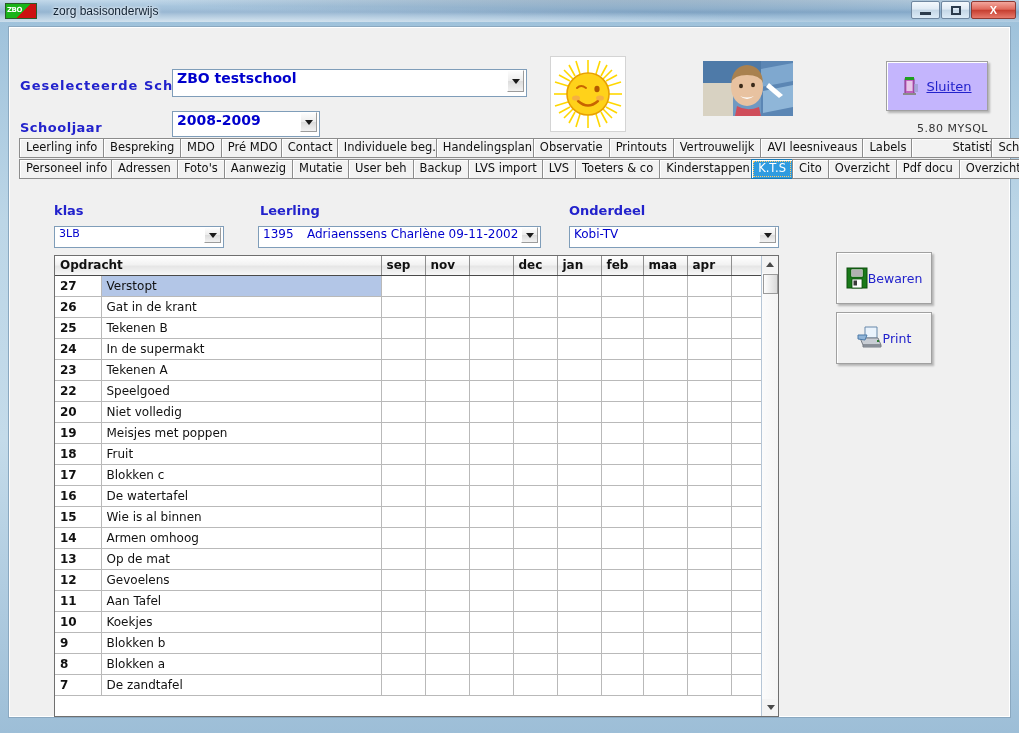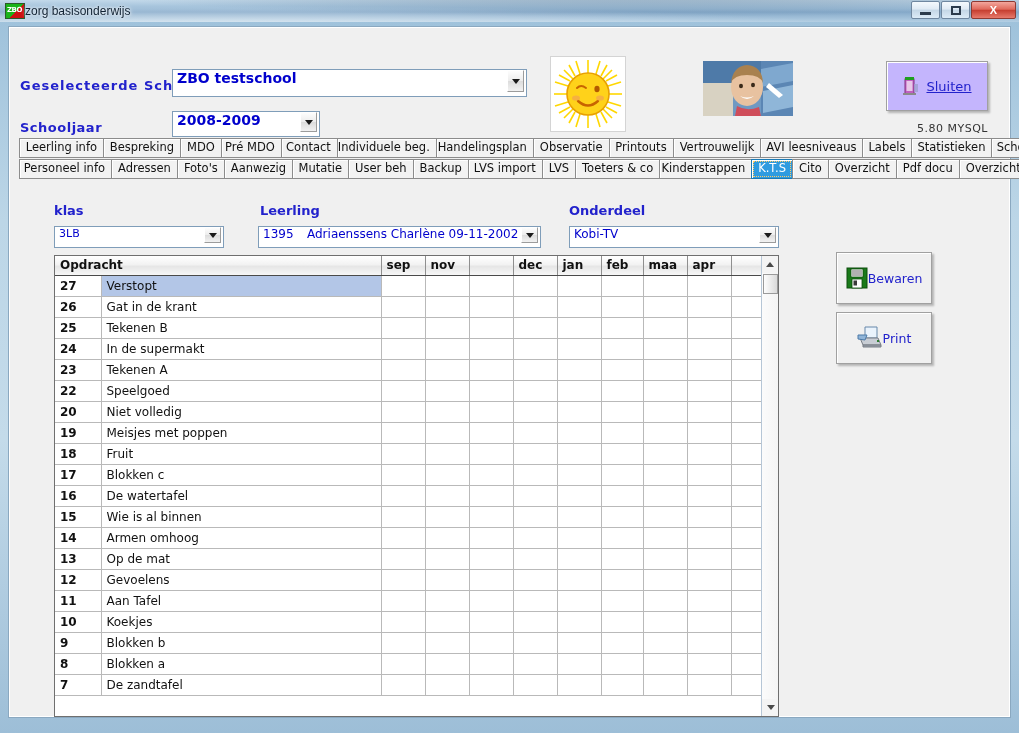--- a/index.html
+++ b/index.html
@@ -27,24 +27,24 @@
     overflow: hidden;
   }
   #titlebar:after{
     content:""; position:absolute; left:0; top:0; right:0; bottom:0;
     background:
       radial-gradient(ellipse at 22% 120%, rgba(255,255,255,.55), rgba(255,255,255,0) 55%),
       radial-gradient(ellipse at 62% -40%, rgba(40,70,100,.35), rgba(255,255,255,0) 60%);
     pointer-events:none;
   }
   .app-icon {
-    width: 20px; height: 16px; position: relative; flex: none;
+    width: 32px; height: 16px; position: relative; flex: none;
     background: linear-gradient(135deg,#19b319 0%,#19b319 55%,#cc1111 56%,#cc1111 100%);
     border: 1px solid #2a5a2a;
-    margin-right: 0;
+    margin-right: 16px;
     z-index:2;
   }
   .app-icon span {
     position: absolute; left: 1px; top: 2px;
     font-size: 7px; color: #ffffff; font-weight: bold;
     font-family: "DejaVu Sans", sans-serif; letter-spacing: -0.5px;
     line-height: 9px;
   }
   #title-text {
     font-size: 12px; color: #123; z-index:2;
@@ -141,21 +141,21 @@
 
   
   #tabs { position: absolute; left: 10px; top: 111px; width: 982px; }
   .tabrow { display: flex; height: 20px; margin-bottom: 1px; }
   .tab {
     border: 1px solid #8c8c8c;
     background: #f2f2f2;
     box-shadow: inset 1px 1px 0 #ffffff;
     font-size: 11.5px; color: #111;
     font-family: "DejaVu Sans", sans-serif;
-    display: flex; align-items: center; justify-content: flex-end;
+    display: flex; align-items: center; justify-content: flex-start;
     padding: 0 6px; margin-right: -1px;
     white-space: nowrap;
     line-height: 1;
   }
   .tab.sel {
     background: #2e9be0; color: #ffffff;
     border-color: #1a7ab5;
     outline: 1px dotted #ffcc66; outline-offset: -3px;
   }
 

